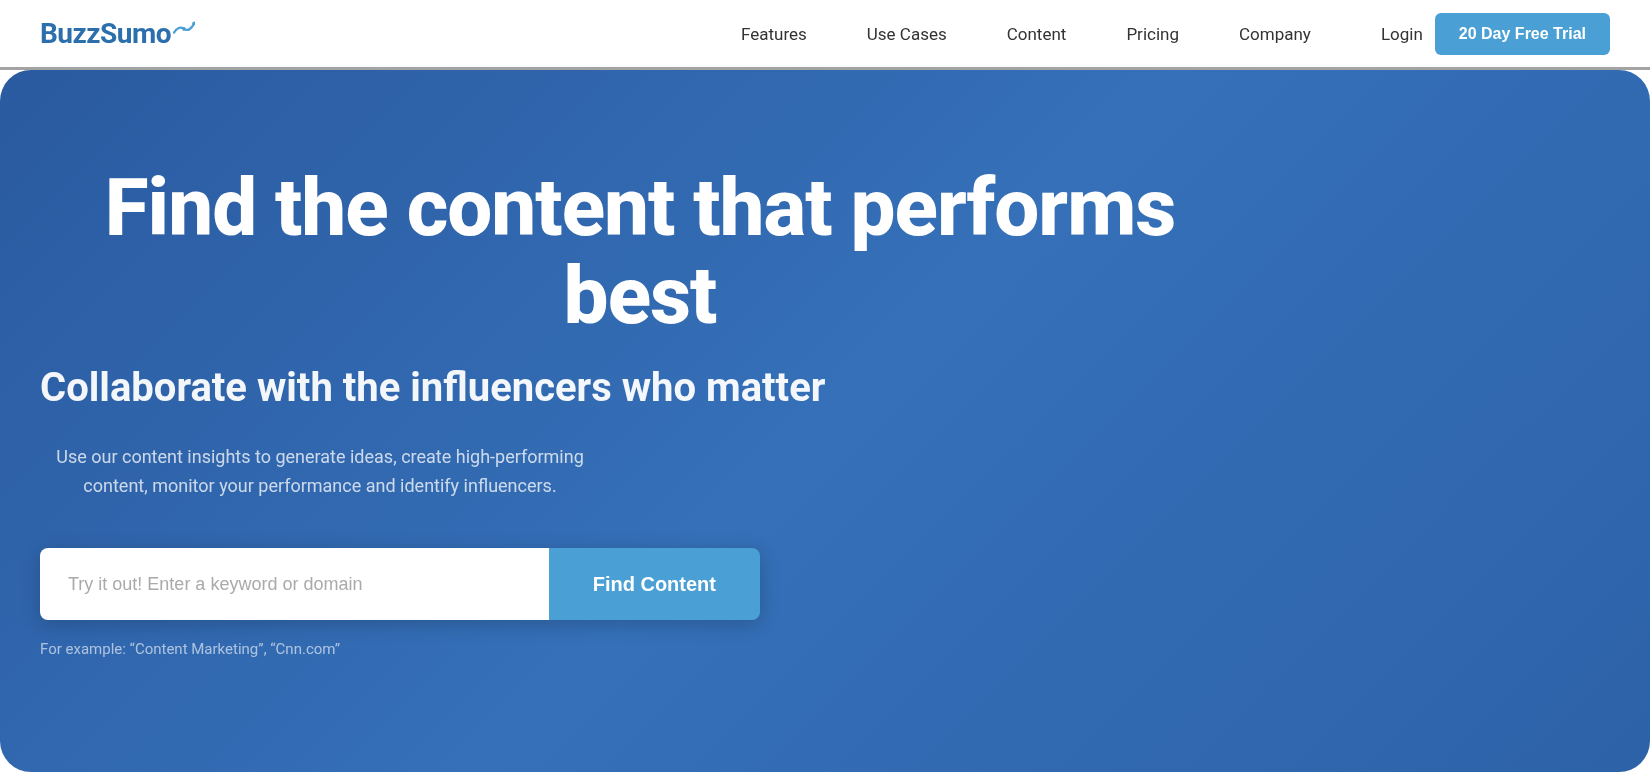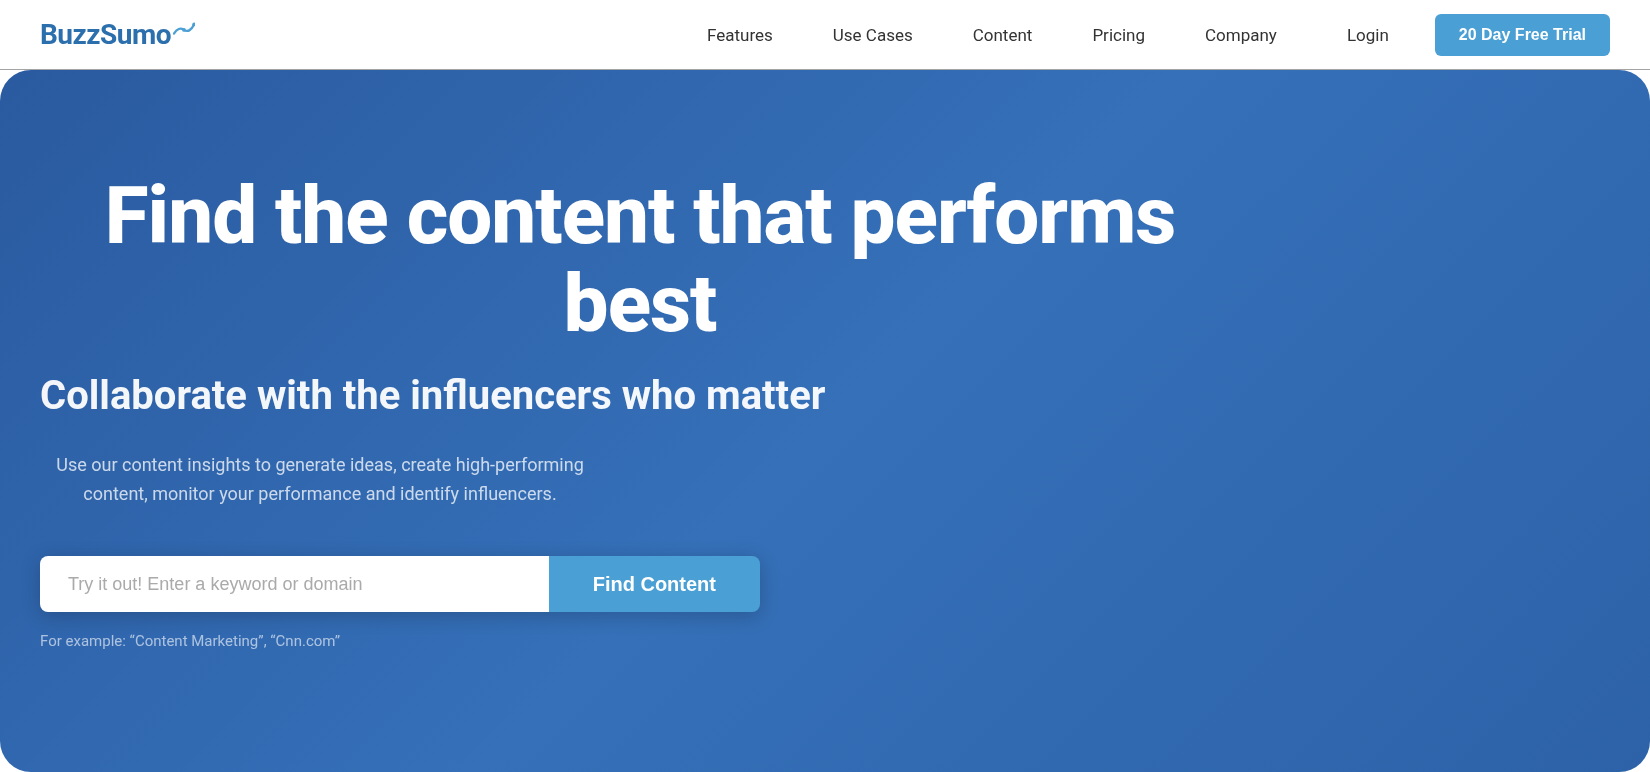--- a/index.html
+++ b/index.html
@@ -15,21 +15,21 @@
       overflow-x: hidden;
     }
 
     
     .navbar {
       background: #ffffff;
       height: 70px;
       display: flex;
       align-items: center;
       padding: 0 40px;
-      border-bottom: 1px solid #a3a3a3;
+      border-bottom: 3px solid #a3a3a3;
       position: relative;
       z-index: 10;
     }
 
     .navbar-logo {
       display: flex;
       align-items: center;
       margin-right: auto;
     }
 
@@ -63,21 +63,21 @@
       padding: 0 30px;
       font-size: 17px;
       color: #333;
       cursor: pointer;
       font-weight: 400;
     }
 
     .navbar-actions {
       display: flex;
       align-items: center;
-      gap: 46px;
+      gap: 12px;
       justify-content: center;
     }
 
     .login-link {
       font-size: 17px;
       color: #333;
       cursor: pointer;
       font-weight: 400;
     }
 
@@ -129,21 +129,21 @@
       font-size: 18px;
       color: rgba(255,255,255,0.75);
       max-width: 560px;
       line-height: 1.6;
       margin-bottom: 48px;
     }
 
     .search-container {
       display: flex;
       width: 720px;
-      height: 56px;
+      height: 72px;
       border-radius: 8px;
       overflow: hidden;
       box-shadow: 0 4px 20px rgba(0,0,0,0.2);
       margin-bottom: 20px;
     }
 
     .search-input {
       flex: 1;
       border: none;
       outline: none;

